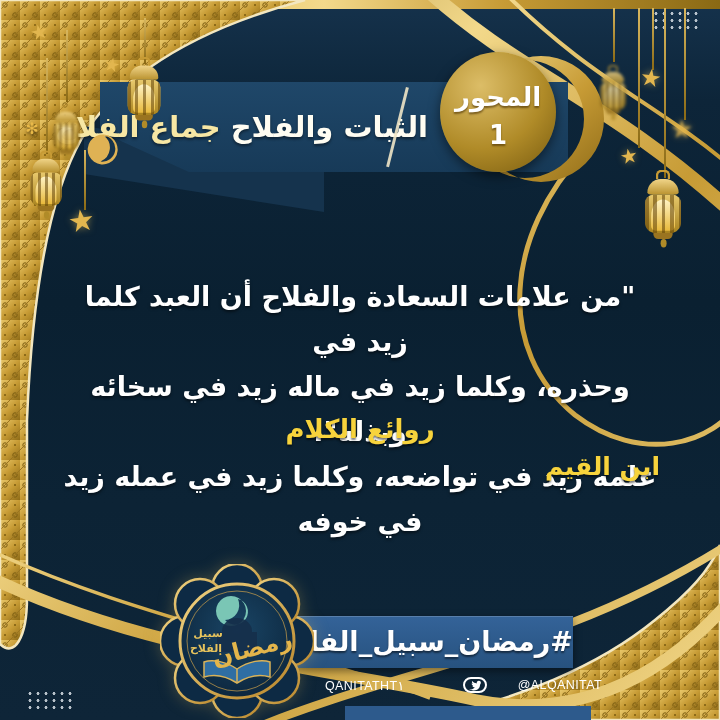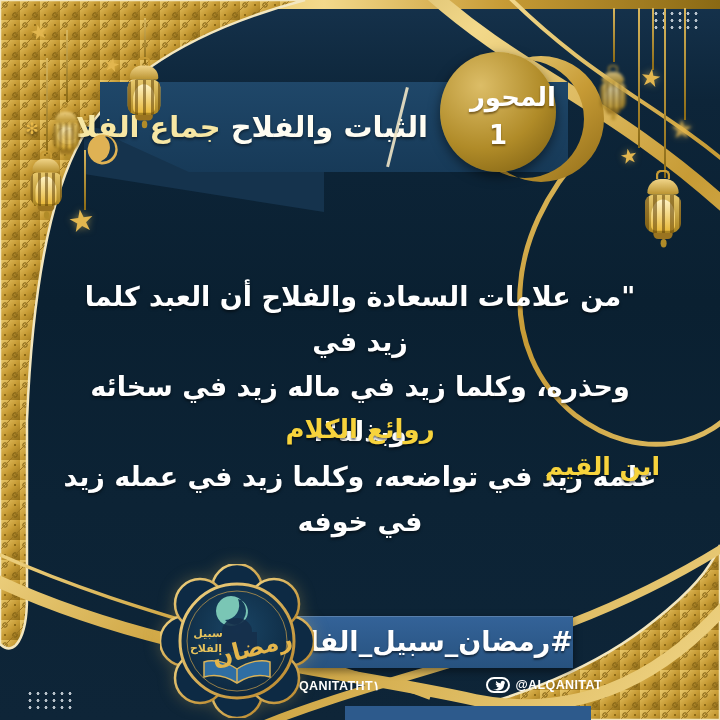--- a/index.html
+++ b/index.html
@@ -35,21 +35,21 @@
   .banner-title .w1{color:#fffdf2;}
   .banner-title .w2{color:#f7e7a4;}
   .banner-title .sprout{color:#e9b949;font-size:16px;vertical-align:middle;margin-right:6px;}
   .separator-line{left:396px;top:86px;width:2.5px;height:82px;background:#efe6c6;
     transform:rotate(14deg);z-index:5;opacity:.9;}
   
   .badge-crescent{left:476px;top:48px;width:140px;height:140px;z-index:5;}
   .badge-disc{left:440px;top:52px;width:116px;height:120px;border-radius:50%;z-index:6;
     background:radial-gradient(circle at 35% 28%,#dcbd67,#b08b28 55%,#7d5f11 95%);
     box-shadow:0 4px 12px rgba(0,0,0,.5);}
-  .badge-title{left:440px;top:82px;width:116px;z-index:7;
+  .badge-title{left:440px;top:82px;width:116px;text-align:center;z-index:7;
     color:#fff;font-weight:bold;font-size:26px;direction:rtl;
     text-shadow:0 2px 2px rgba(70,45,0,.6);}
   .badge-number{left:440px;top:120px;width:116px;text-align:center;z-index:7;
     color:#fff;font-weight:bold;font-size:26px;text-shadow:0 2px 2px rgba(70,45,0,.6);}
   
   .lantern{z-index:5;}
   .lantern .dome{width:26px;height:13px;margin:0 auto;
     background:linear-gradient(180deg,#f0d488,#b9922f);
     border-radius:50% 50% 18% 18%/100% 100% 18% 18%;}
   .lantern .hook{width:8px;height:6px;margin:0 auto;border:2px solid #c79b35;border-bottom:none;
@@ -80,22 +80,22 @@
     background:linear-gradient(180deg,#346399,#27527f);
     box-shadow:0 3px 8px rgba(0,0,0,.45), inset 0 1px 0 rgba(255,255,255,.18);}
   .hashtag-text{width:100%;height:52px;line-height:52px;text-align:center;direction:rtl;
     color:#fff;font-weight:bold;font-size:27px;text-shadow:0 2px 2px rgba(0,0,0,.5);}
   
   .social-row{left:270px;top:672px;width:332px;height:26px;z-index:7;display:flex;
     justify-content:space-between;align-items:center;direction:ltr;}
   .social-item{display:flex;align-items:center;gap:5px;}
   .social-pill{width:24px;height:16px;border:2px solid #fff;border-radius:8px;
     display:flex;align-items:center;justify-content:center;box-sizing:border-box;}
-  .social-label{color:#fff;font-weight:bold;font-size:12.5px;letter-spacing:.4px;
-    font-family:"Liberation Sans",sans-serif;white-space:nowrap;}
+  .social-label{color:#fff;font-weight:normal;font-size:12.5px;letter-spacing:.4px;
+    font-family:"Liberation Sans",sans-serif;white-space:nowrap;padding-left:26px;}
   
   .footer-strip{left:345px;top:706px;width:246px;height:14px;background:#2d5a8c;z-index:4;}
   
   .medallion{left:160px;top:564px;width:154px;height:154px;z-index:8;
     filter:drop-shadow(0 0 8px rgba(240,200,90,.25));}
 </style>
 </head>
 <body>
 
 <div class="canvas">

